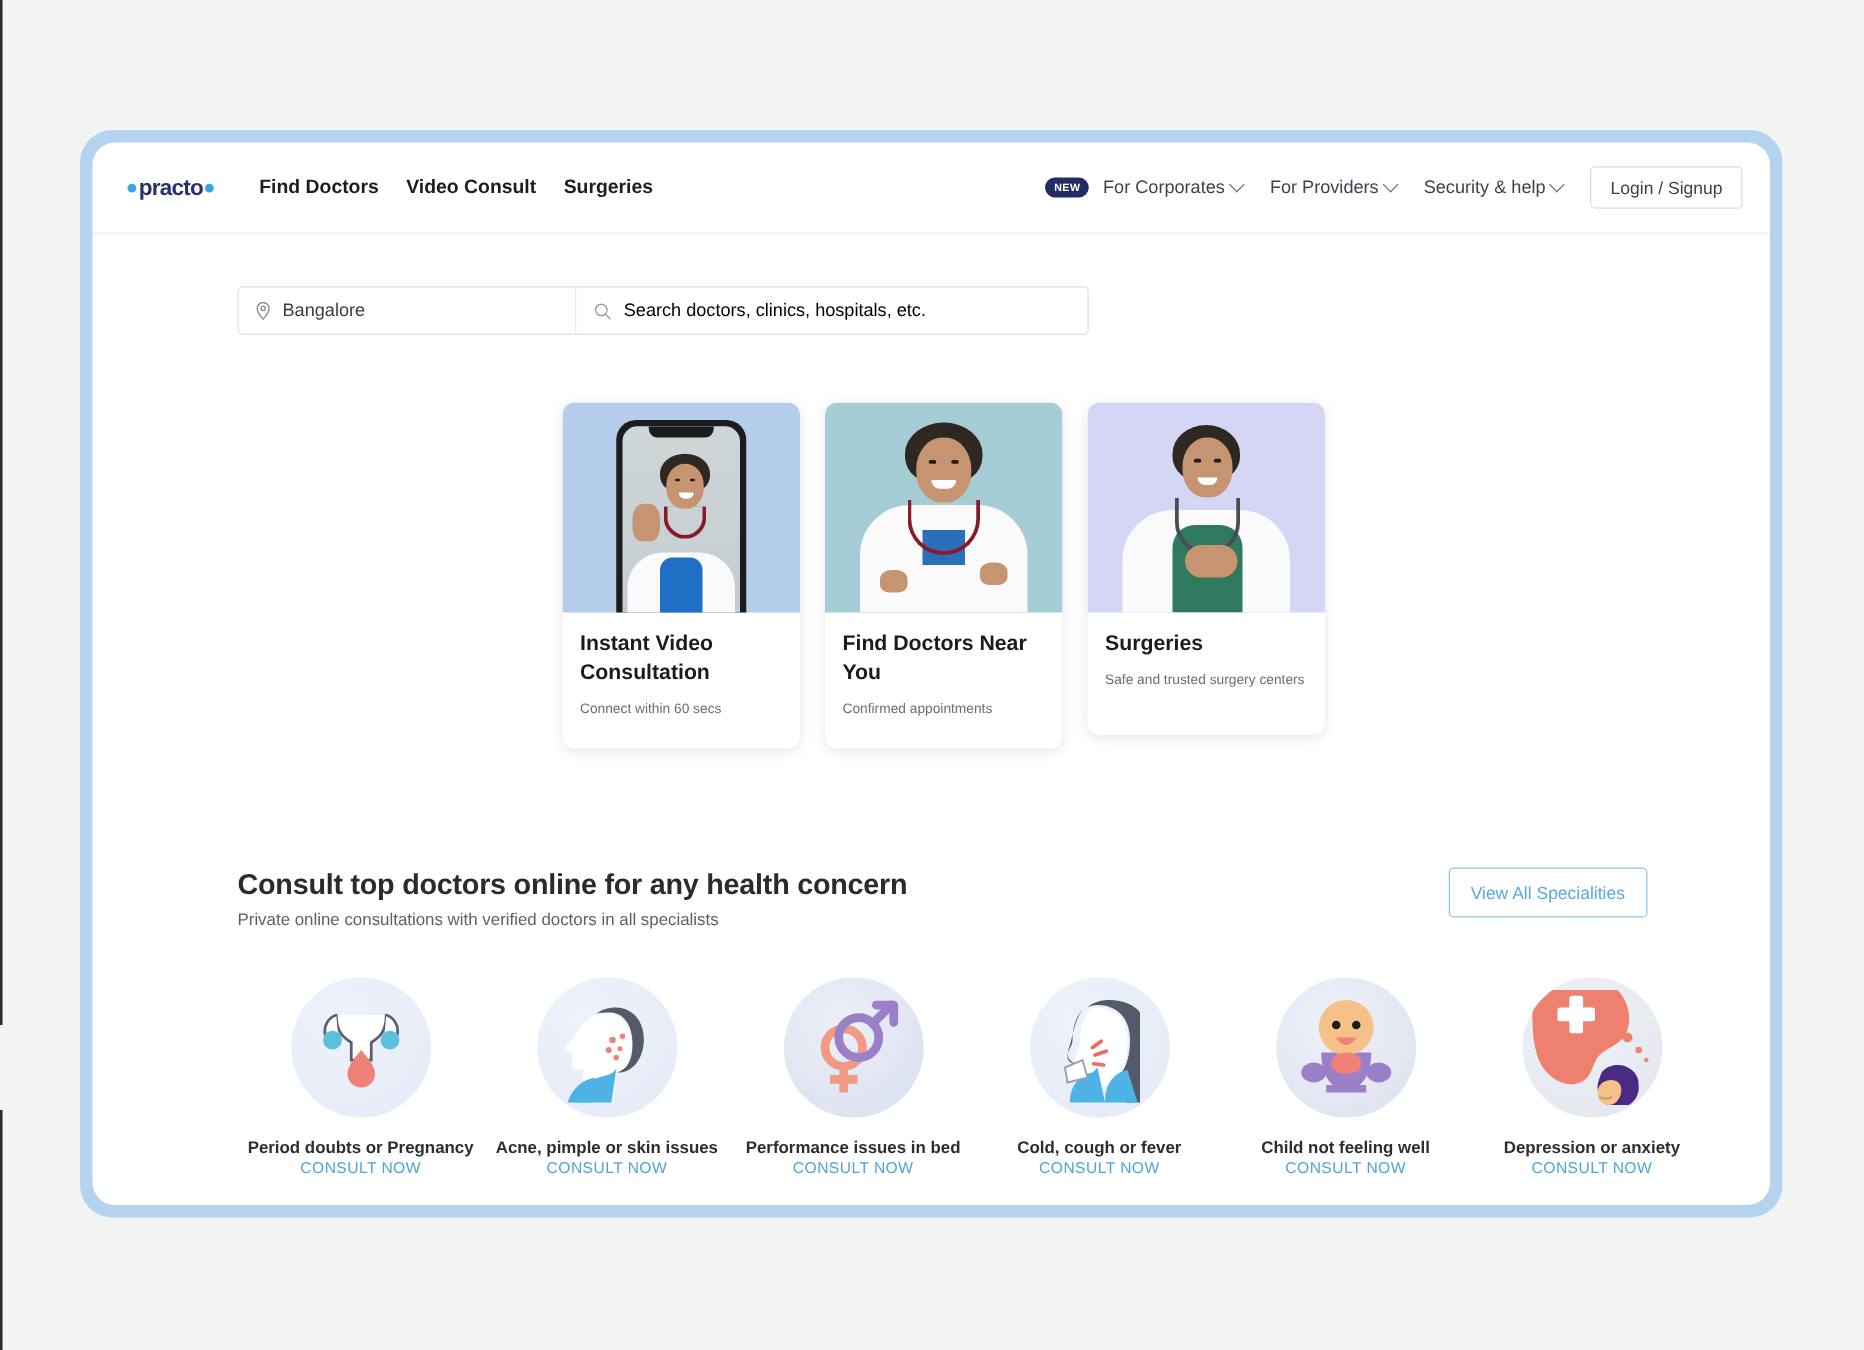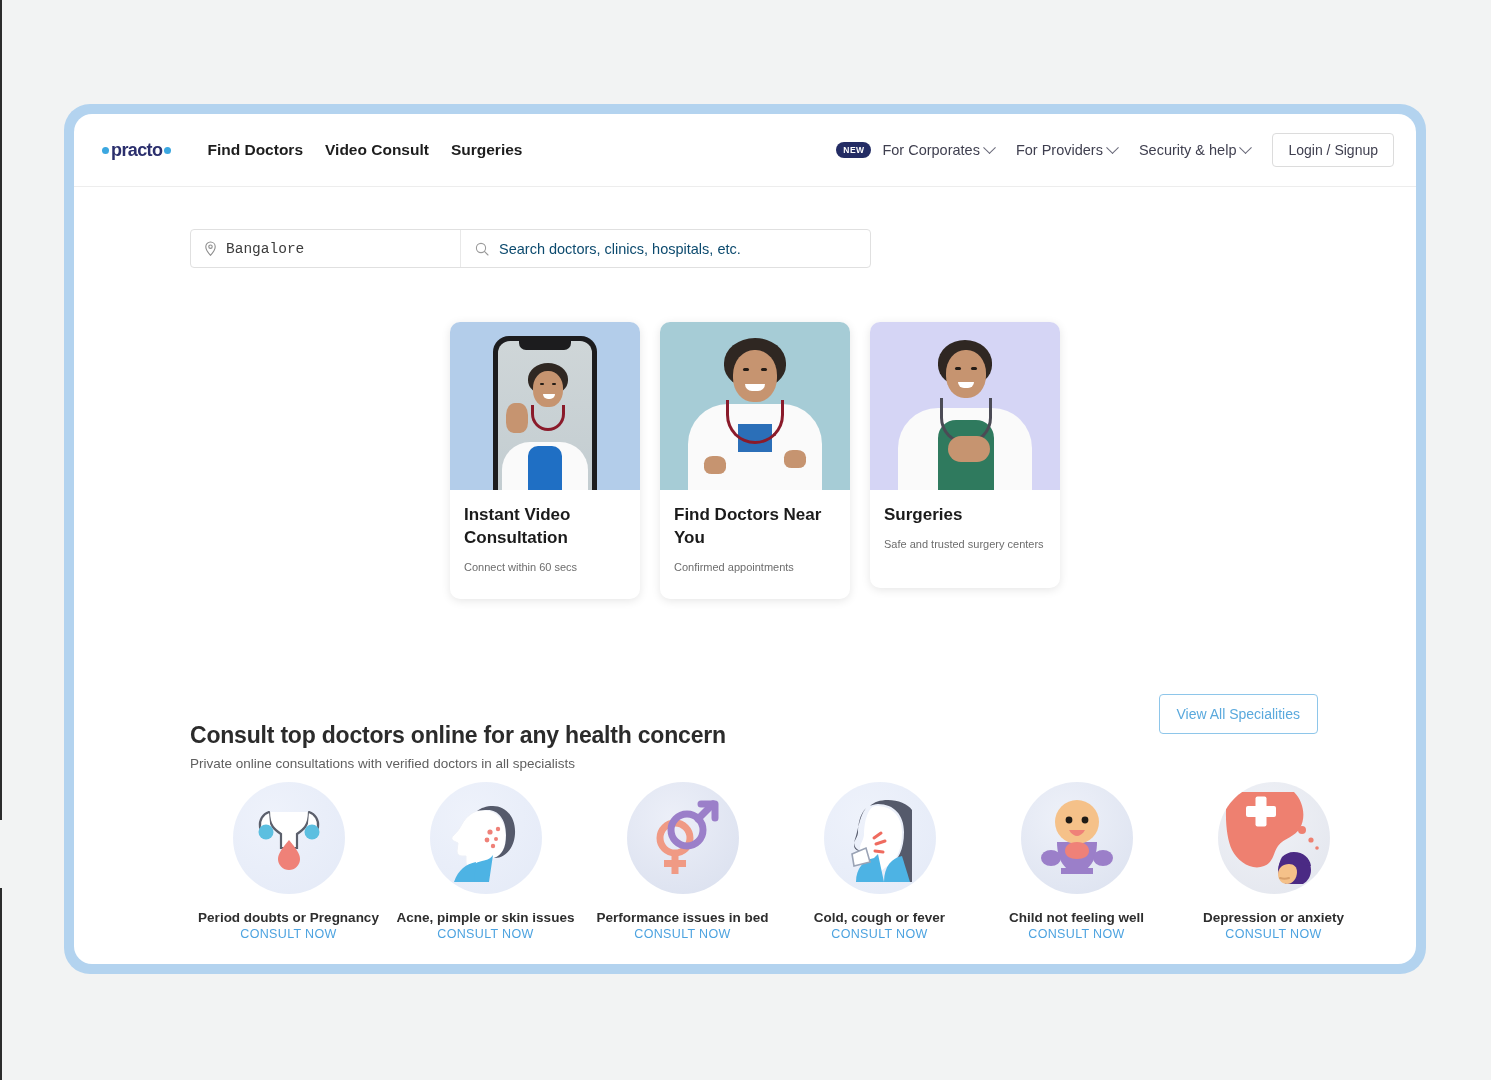--- a/index.html
+++ b/index.html
@@ -97,22 +97,22 @@
     display: flex;
     width: 681px; height: 39px;
     border: 1px solid #e0e0e0; border-radius: 4px;
     background: #fff;
   }
   .search-loc {
     width: 270px; display: flex; align-items: center; gap: 9px;
     padding-left: 13px; border-right: 1px solid #e8e8e8;
   }
   .search-q { flex: 1; display: flex; align-items: center; gap: 10px; padding-left: 14px; }
-  .search-loc .txt { font-size: 14.5px; color: #3c3c3c; font-family: Liberation Mono, monospace; }
-  .search-q .txt { font-size: 14.5px; color: #0c4a6e; text-align: right; }
+  .search-loc .txt { font-size: 14.5px; color: #3c3c3c; }
+  .search-q .txt { font-size: 14.5px; color: #000000; text-align: right; }
   .icon-svg { flex: 0 0 auto; display: block; }
 
   
   .cards {
     position: absolute; left: 376px; top: 208px;
     display: flex; gap: 20px;
   }
   .card {
     width: 190px;
     border-radius: 10px;
@@ -165,21 +165,21 @@
   .fig .steth.gray { border-color: #4b4b55; }
   .fig .hand { position: absolute; background: #c69470; border-radius: 40% 40% 35% 35%; }
   .fig .eye { position: absolute; width: 4px; height: 2px; background: #241c16; border-radius: 2px; }
   .fig .mouth { position: absolute; background: #fff; border-radius: 0 0 8px 8px; }
 
   
   .section-head {
     position: absolute; left: 116px; top: 580px; width: 1128px;
     display: flex; align-items: flex-start; justify-content: space-between;
   }
-  .section-head h2 { font-size: 23px; font-weight: 700; color: #2b2b2b; letter-spacing: -.2px; margin-top: 28px; }
+  .section-head h2 { font-size: 23px; font-weight: 700; color: #2b2b2b; letter-spacing: -.2px; }
   .section-head .sub { font-size: 13.5px; color: #5f5f5f; margin-top: 7px; }
   .view-all {
     border: 1px solid #8ec6ea; color: #5aa9dd; background: #fff;
     border-radius: 4px; padding: 11px 17px; font-size: 14px;
     cursor: pointer; white-space: nowrap;
     font-family: "Liberation Sans", sans-serif;
   }
 
   
   .specialities {

